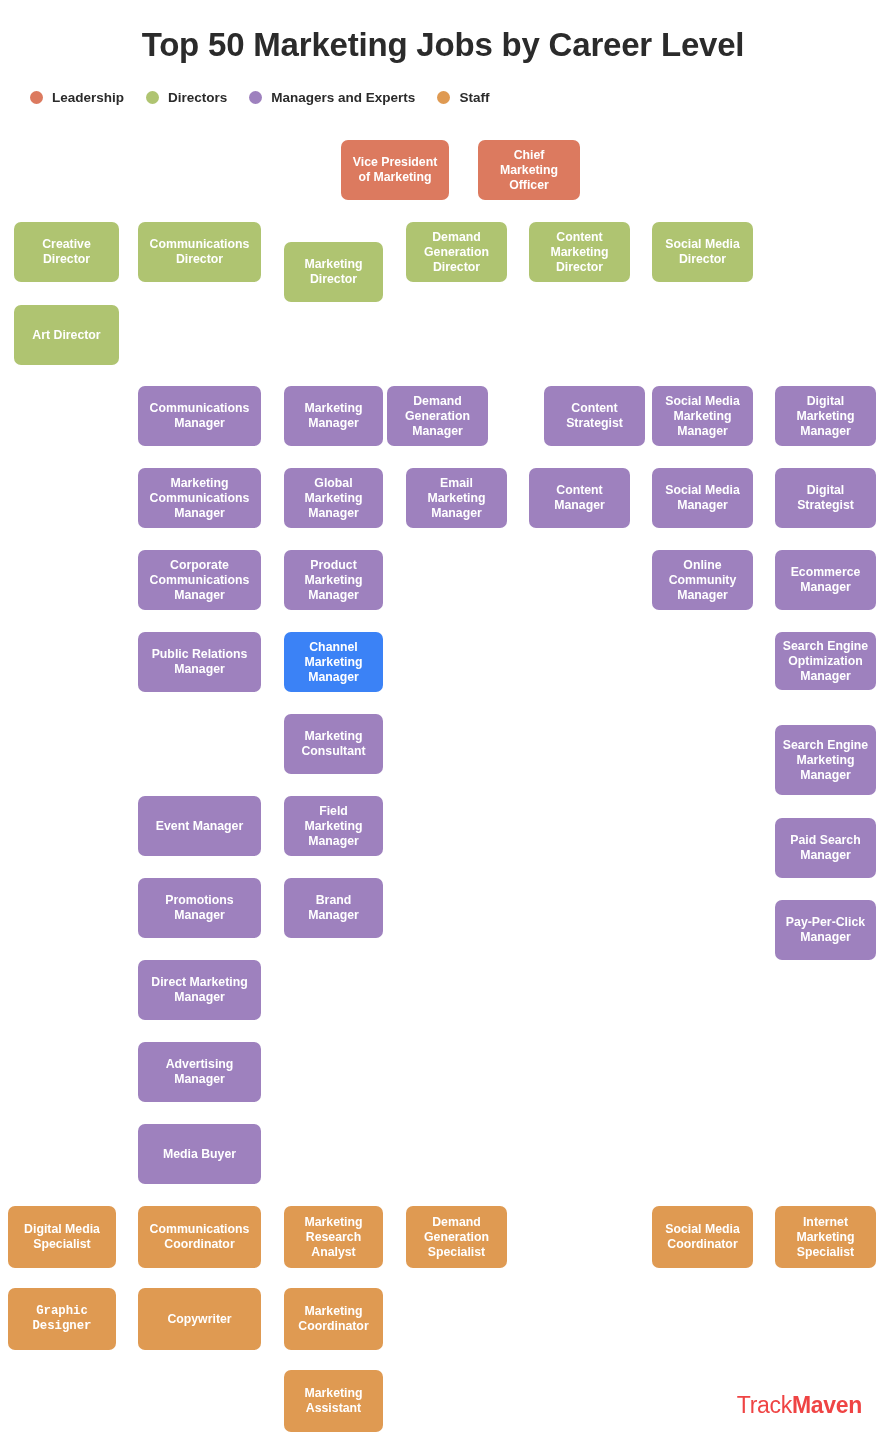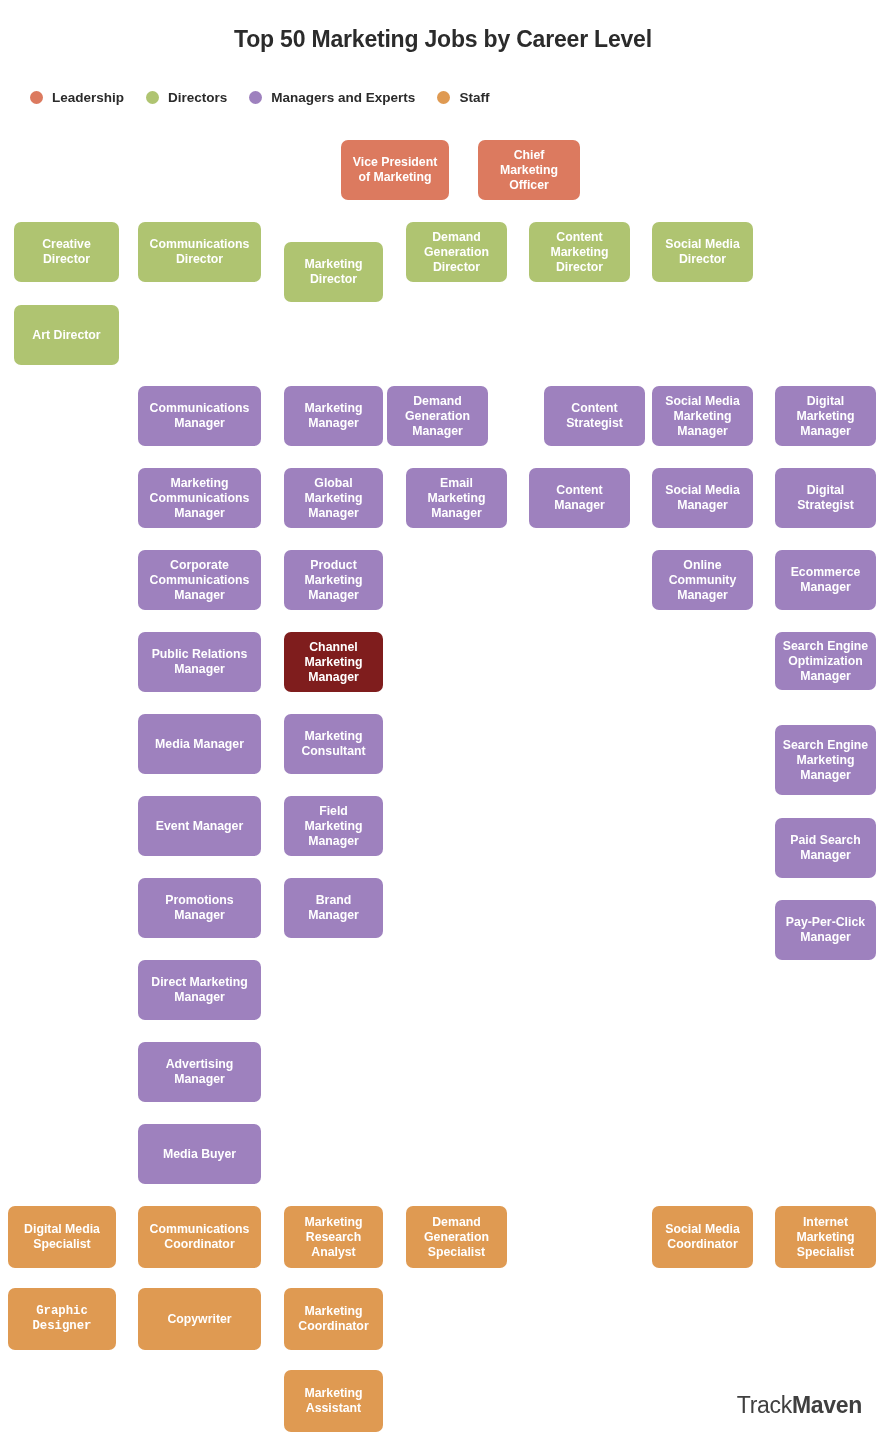--- a/index.html
+++ b/index.html
@@ -4,21 +4,21 @@
 <title>Top 50 Marketing Jobs by Career Level</title>
 <style>
   html,body{margin:0;padding:0;background:#ffffff;}
   body{
     width:886px;height:1450px;position:relative;overflow:hidden;
     font-family:"Liberation Sans","DejaVu Sans",sans-serif;
     -webkit-font-smoothing:antialiased;
   }
   #page-title{
     position:absolute;left:0;top:26px;width:886px;text-align:center;
-    font-size:23px;font-weight:bold;color:#2b2b2b;letter-spacing:-0.2px;
+    font-size:33px;font-weight:bold;color:#2b2b2b;letter-spacing:-0.2px;
   }
   #legend{
     position:absolute;left:30px;top:90px;display:flex;align-items:center;gap:0px;
   }
   .legend-item{display:flex;align-items:center;margin-right:22px;}
   .legend-dot{
     width:13px;height:13px;border-radius:50%;margin-right:9px;flex:none;
   }
   .legend-label{font-size:13.5px;font-weight:bold;color:#2b2b2b;white-space:nowrap;}
 
@@ -27,21 +27,21 @@
   .node{
     position:absolute;border-radius:7px;
     display:flex;align-items:center;justify-content:center;text-align:center;
     color:#ffffff;font-size:12.3px;font-weight:bold;line-height:1.22;
     padding:2px 5px;box-sizing:border-box;
   }
   .node span{display:block;width:100%;}
 
   #logo{
     position:absolute;right:24px;top:1392px;
-    font-size:23px;color:#404040;letter-spacing:-0.3px;white-space:nowrap;
+    font-size:23px;color:#ef4444;letter-spacing:-0.3px;white-space:nowrap;
   }
   #logo .bold{font-weight:bold;}
   #logo .light{font-weight:normal;}
 </style>
 </head>
 <body>
 
 <div id="page-title">Top 50 Marketing Jobs by Career Level</div>
 
 <div id="legend">
@@ -135,29 +135,26 @@
     </div>
     <div class="node" style="left: 652px; top: 550px; width: 101px; height: 60px; background: rgb(158, 129, 190);">
       <span>Online Community Manager</span>
     </div>
     <div class="node" style="left: 775px; top: 550px; width: 101px; height: 60px; background: rgb(158, 129, 190);">
       <span>Ecommerce Manager</span>
     </div>
     <div class="node" style="left: 138px; top: 632px; width: 123px; height: 60px; background: rgb(158, 129, 190);">
       <span>Public Relations Manager</span>
     </div>
-    <div class="node" style="left: 284px; top: 632px; width: 99px; height: 60px; background: #7f1d1d;">
+    <div class="node" style="left: 284px; top: 632px; width: 99px; height: 60px; background: #3b82f6;">
       <span>Channel Marketing Manager</span>
     </div>
     <div class="node" style="left: 775px; top: 632px; width: 101px; height: 58px; background: rgb(158, 129, 190);">
       <span>Search Engine Optimization Manager</span>
     </div>
-    <div class="node" style="left: 138px; top: 714px; width: 123px; height: 60px; background: rgb(158, 129, 190);">
-      <span>Media Manager</span>
-    </div>
     <div class="node" style="left: 284px; top: 714px; width: 99px; height: 60px; background: rgb(158, 129, 190);">
       <span>Marketing Consultant</span>
     </div>
     <div class="node" style="left: 775px; top: 725px; width: 101px; height: 70px; background: rgb(158, 129, 190);">
       <span>Search Engine Marketing Manager</span>
     </div>
     <div class="node" style="left: 138px; top: 796px; width: 123px; height: 60px; background: rgb(158, 129, 190);">
       <span>Event Manager</span>
     </div>
     <div class="node" style="left: 284px; top: 796px; width: 99px; height: 60px; background: rgb(158, 129, 190);">

